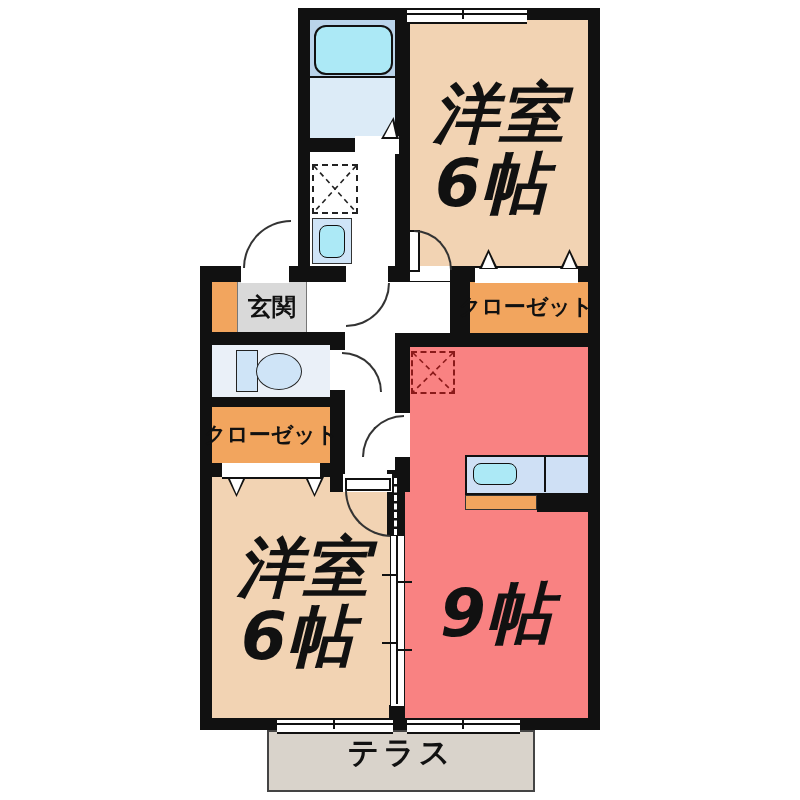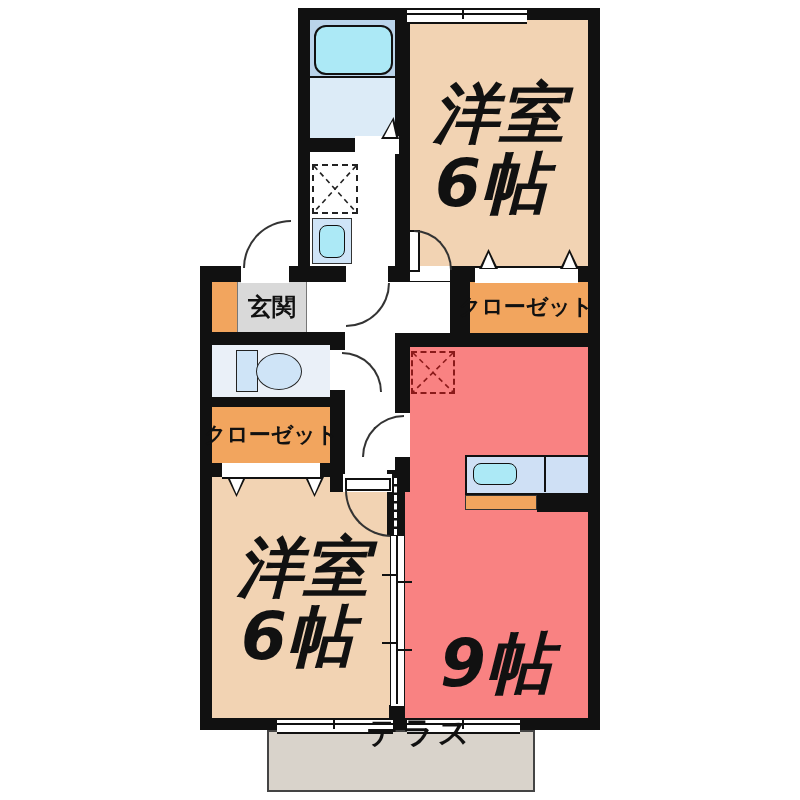--- a/index.html
+++ b/index.html
@@ -174,16 +174,16 @@
   <div class="sink" style="left:473px;top:463px;width:42px;height:20px;"></div>
   <div class="abs" style="left:465px;top:495px;width:70px;height:13px;background:#f2a55e;border:1px solid #333;"></div>
 
   <div class="lbl lbl-big" style="left:499px;top:114px;">洋室</div>
   <div class="lbl lbl-big" style="left:491px;top:184px;">6帖</div>
   <div class="lbl lbl-med" style="left:526px;top:307px;">クローゼット</div>
   <div class="lbl lbl-med" style="left:272px;top:307px;font-size:24px;">玄関</div>
   <div class="lbl lbl-med" style="left:271px;top:435px;">クローゼット</div>
   <div class="lbl lbl-big" style="left:303px;top:568px;">洋室</div>
   <div class="lbl lbl-big" style="left:297px;top:637px;">6帖</div>
-  <div class="lbl lbl-big" style="left:496px;top:664px;">9帖</div>
-  <div class="lbl lbl-terrace" style="left:401px;top:732px;margin-left:19px;">テラス</div>
+  <div class="lbl lbl-big" style="left:496px;top:614px;">9帖</div>
+  <div class="lbl lbl-terrace" style="left:401px;top:752px;">テラス</div>
 
 </div>
 
 </body></html>

